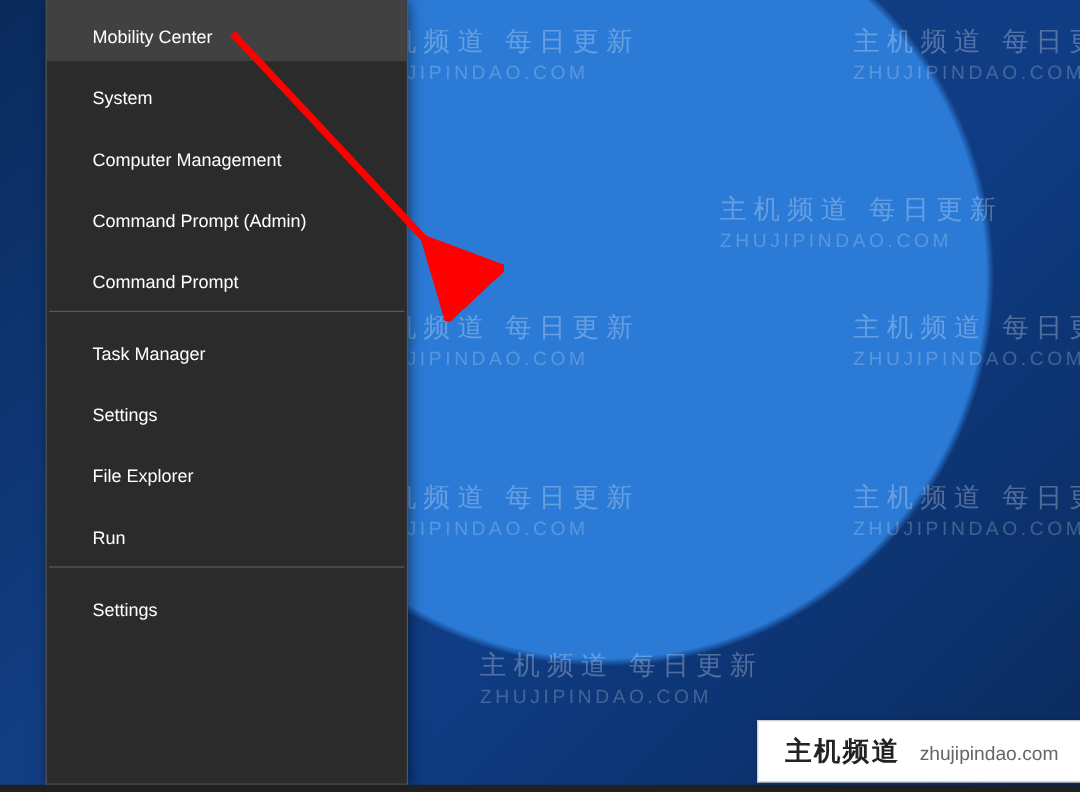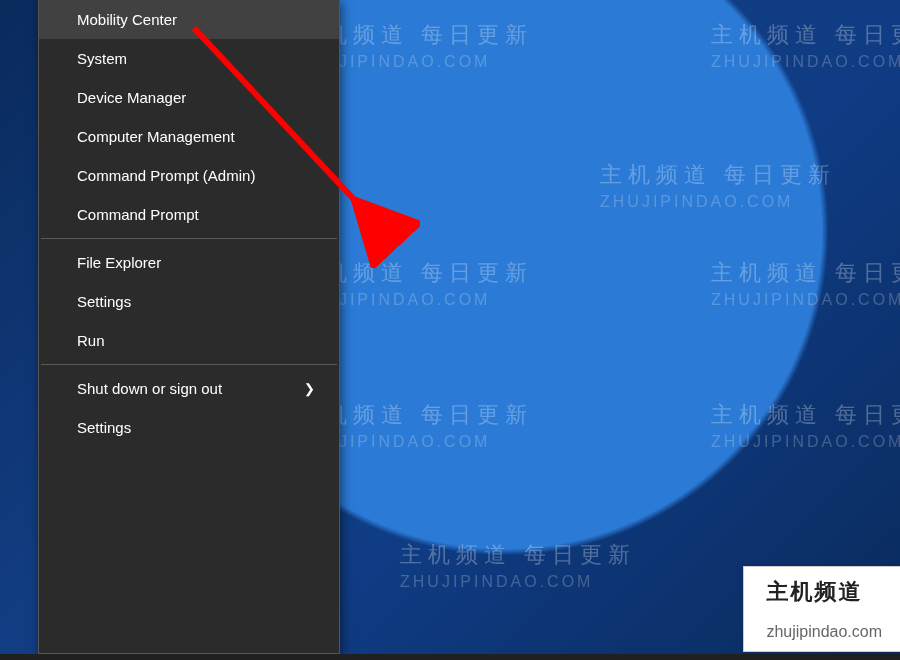--- a/index.html
+++ b/index.html
@@ -44,21 +44,21 @@
     height: 654px;
     background: #2b2b2b;
     color: #fff;
     box-shadow: 2px 2px 10px rgba(0,0,0,0.5);
     font-size: 15px;
     border: 1px solid #555;
     border-top: none;
     box-sizing: border-box;
   }
   .winx-menu .item {
-    padding: 10px 20px 10px 38px;
+    padding: 22px 20px 10px 38px;
     display: flex;
     align-items: center;
     justify-content: space-between;
     cursor: default;
     color: #fff;
     height: 19px;
   }
   .winx-menu .item.hovered {
     background: #414141;
   }
@@ -98,21 +98,20 @@
     background: #fff;
     color: #222;
     padding: 10px 18px 10px 22px;
     font-size: 18px;
     display: flex;
     align-items: baseline;
     gap: 16px;
     border: 1px solid #ccc;
     border-right: none;
     box-shadow: 0 0 4px rgba(0,0,0,0.15);
-    flex-direction: column;
   }
   .label-box .title { font-weight: 600; font-size: 22px; letter-spacing: 2px; }
   .label-box .url   { color: #666; font-size: 16px; }
 </style>
 </head>
 <body>
 
 <div class="desktop"></div>
 
 <div id="watermarks">
@@ -159,46 +158,42 @@
   </div>
 
 <div class="winx-menu" id="winx-menu">
     <div class="item hovered">
       <span>Mobility Center</span>
     </div>
     <div class="item">
       <span>System</span>
     </div>
     <div class="item">
-      <span>Device Manager</span>
-    </div>
-    <div class="item">
       <span>Computer Management</span>
     </div>
     <div class="item">
       <span>Command Prompt (Admin)</span>
     </div>
     <div class="item">
       <span>Command Prompt</span>
     </div>
     <div class="sep"></div>
     <div class="item">
+      <span>Task Manager</span>
+    </div>
+    <div class="item">
+      <span>Settings</span>
+    </div>
+    <div class="item">
       <span>File Explorer</span>
     </div>
     <div class="item">
-      <span>Settings</span>
-    </div>
-    <div class="item">
       <span>Run</span>
     </div>
     <div class="sep"></div>
-    <div class="item">
-      <span>Shut down or sign out</span>
-      <span class="chevron">❯</span>
-    </div>
     <div class="item">
       <span>Settings</span>
     </div>
   </div>
 
 <svg class="arrow-svg" viewBox="0 0 240 250">
   <defs>
     <marker id="ahead" markerWidth="12" markerHeight="12" refX="2" refY="6" orient="auto">
       <polygon points="0,0 12,6 0,12" fill="#ff0000"></polygon>
     </marker>

